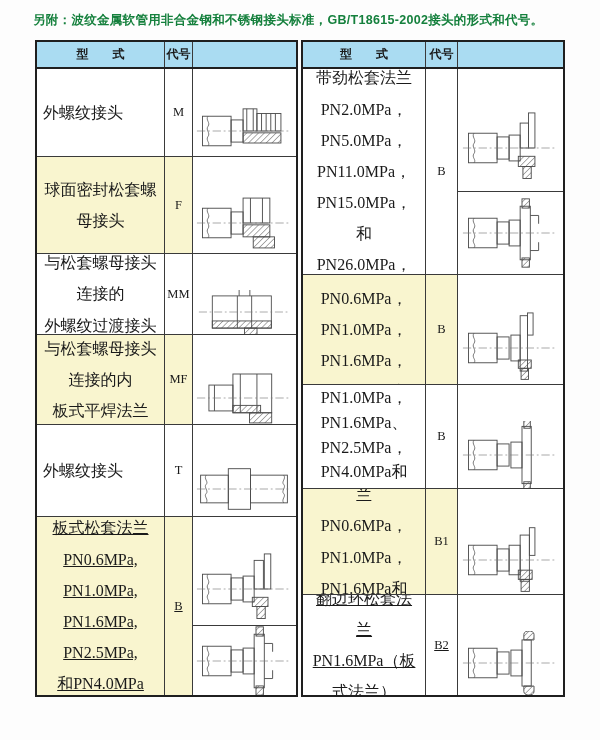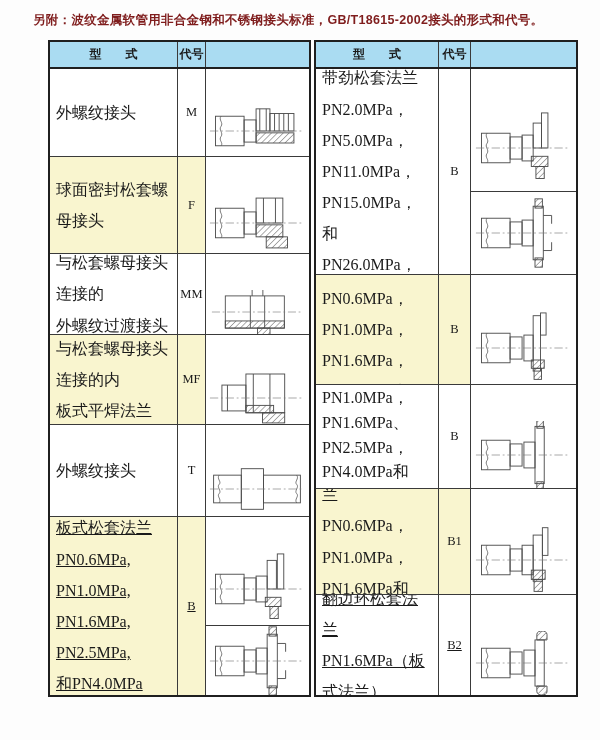--- a/index.html
+++ b/index.html
@@ -19,26 +19,27 @@
     position:relative;
     overflow:hidden;
   }
   .title{
     position:absolute;
     left:33px;top:12px;width:540px;
     font-family:"Liberation Sans","DejaVu Sans",sans-serif;
     font-weight:bold;
     font-size:12.5px;
     letter-spacing:0.3px;
-    color:#7f1d1d;
+    color:#15803d;
   }
   .tables{
     position:absolute;
-    left:48px;top:40px;
+    left:35px;top:40px;
     display:flex;
+    text-align:center;
   }
   .tbl{
     border:2px solid var(--border-dark);
     background:#fff;
     display:flex;
     flex-direction:column;
   }
   .tbl-left{width:263px;margin-right:3px;}
   .tbl-right{width:264px;}
   .row{

